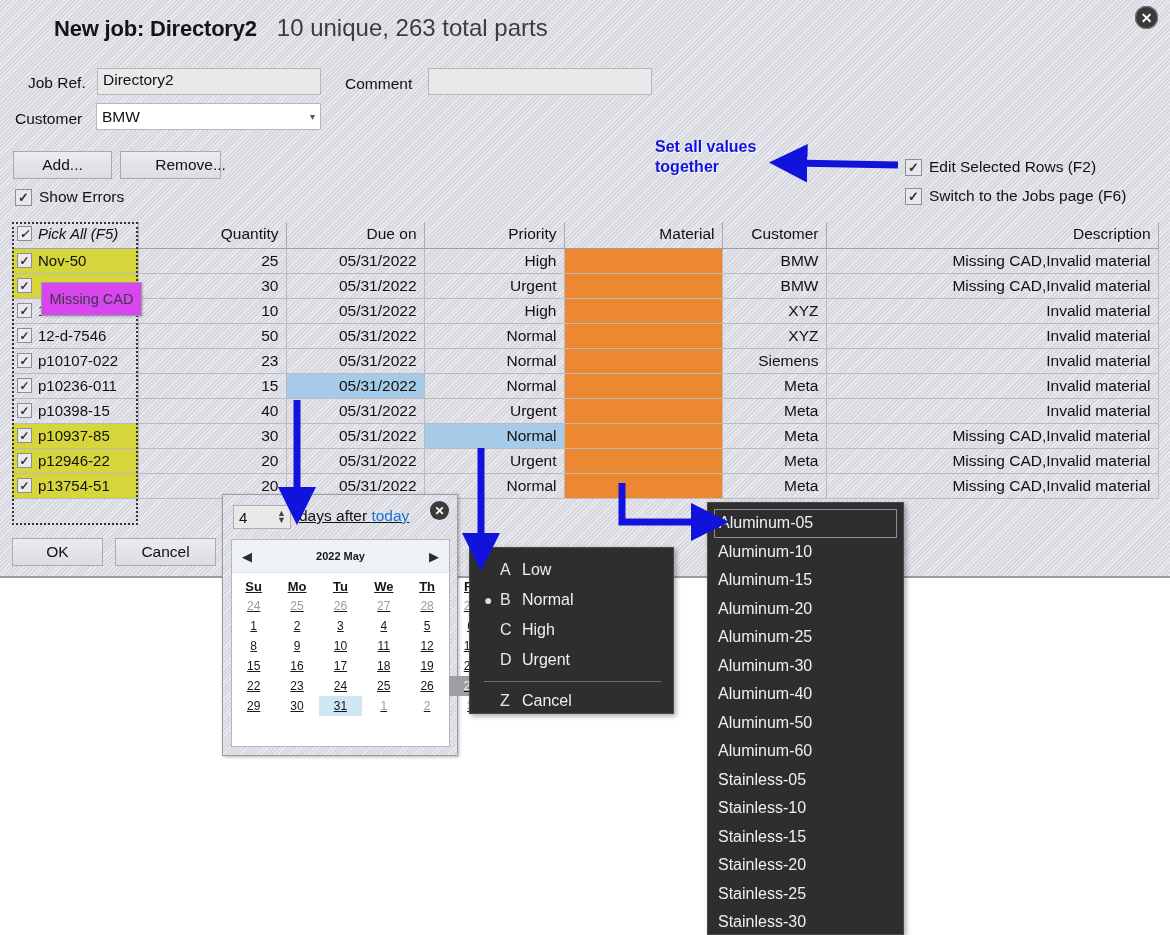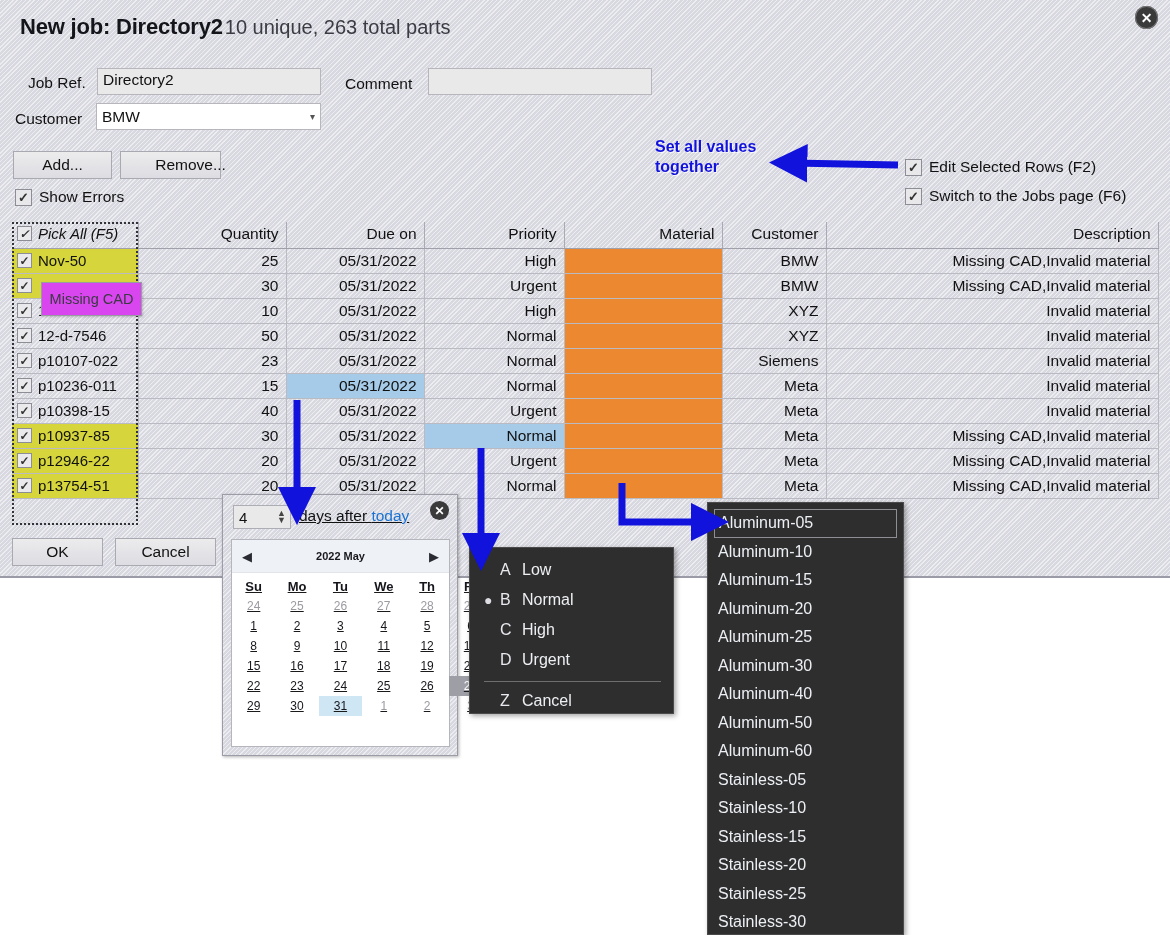--- a/index.html
+++ b/index.html
@@ -13,22 +13,22 @@
   }
   
   #dialog {
     position:absolute; left:0; top:0; width:1170px; height:578px;
     background:#d7d8e0;
     background-image:repeating-linear-gradient(135deg, rgba(255,255,255,.55) 0 1px, rgba(0,0,0,0) 1px 3px);
     border-bottom:2px solid #9a9ba6;
   }
   
   #titlebar { position:absolute; left:20px; top:14px; }
-  .title-main { font-size:22px; font-weight:bold; color:#14141b; letter-spacing:-.2px; }
-  .title-sub { font-size:20px; color:#3b3b44; margin-left:2px; font-weight:normal; }
+  .title-main { font-size:22px; font-weight:bold; color:#14141b; letter-spacing:-.2px;margin-left:34px; }
+  .title-sub { font-size:24px; color:#3b3b44; margin-left:20px; font-weight:normal; }
   #close-btn {
     position:absolute; right:12px; top:6px; width:23px; height:23px;
     border-radius:50%; background:#3a3a3a; cursor:pointer;
     display:flex; align-items:center; justify-content:center;
     color:#fff; font-size:14px; line-height:1; font-weight:bold;
     box-shadow:0 0 0 1px #777 inset;
   }
   
   .lbl { position:absolute; font-size:15.5px; color:#111; }
   .txtfield {

